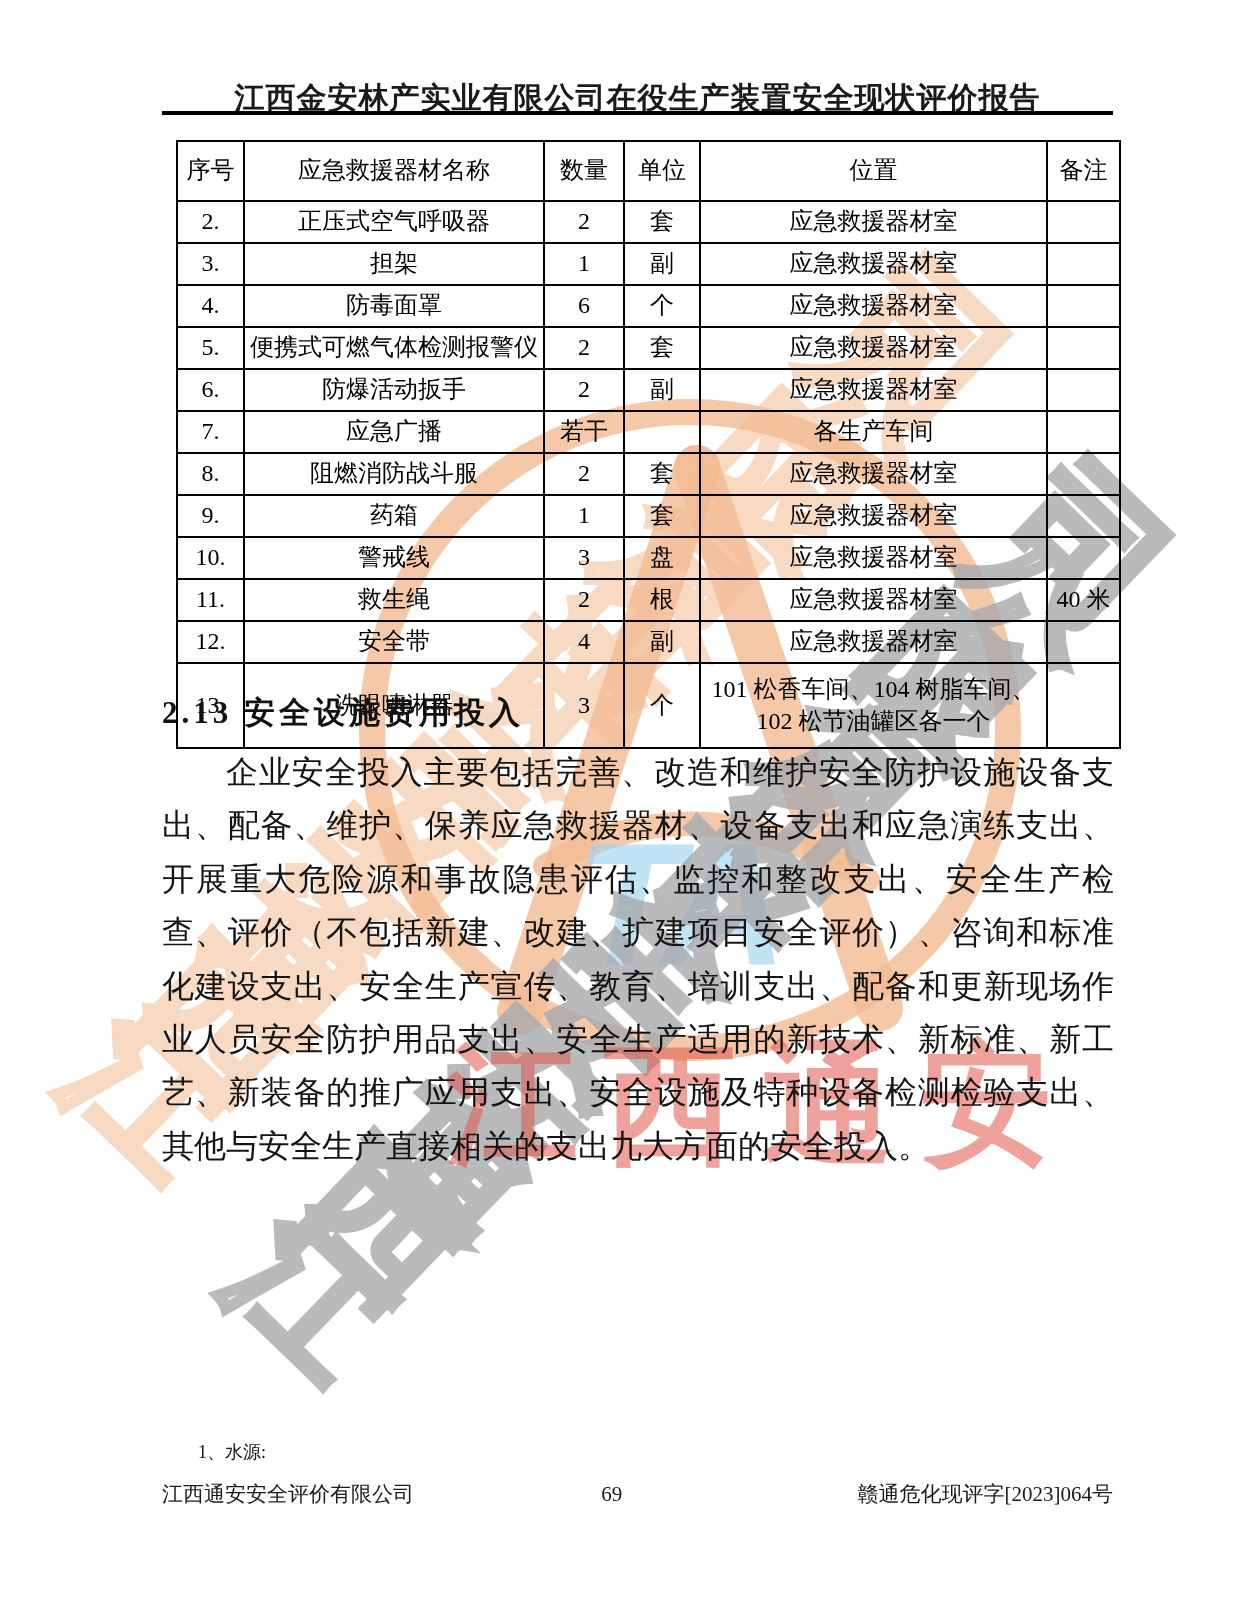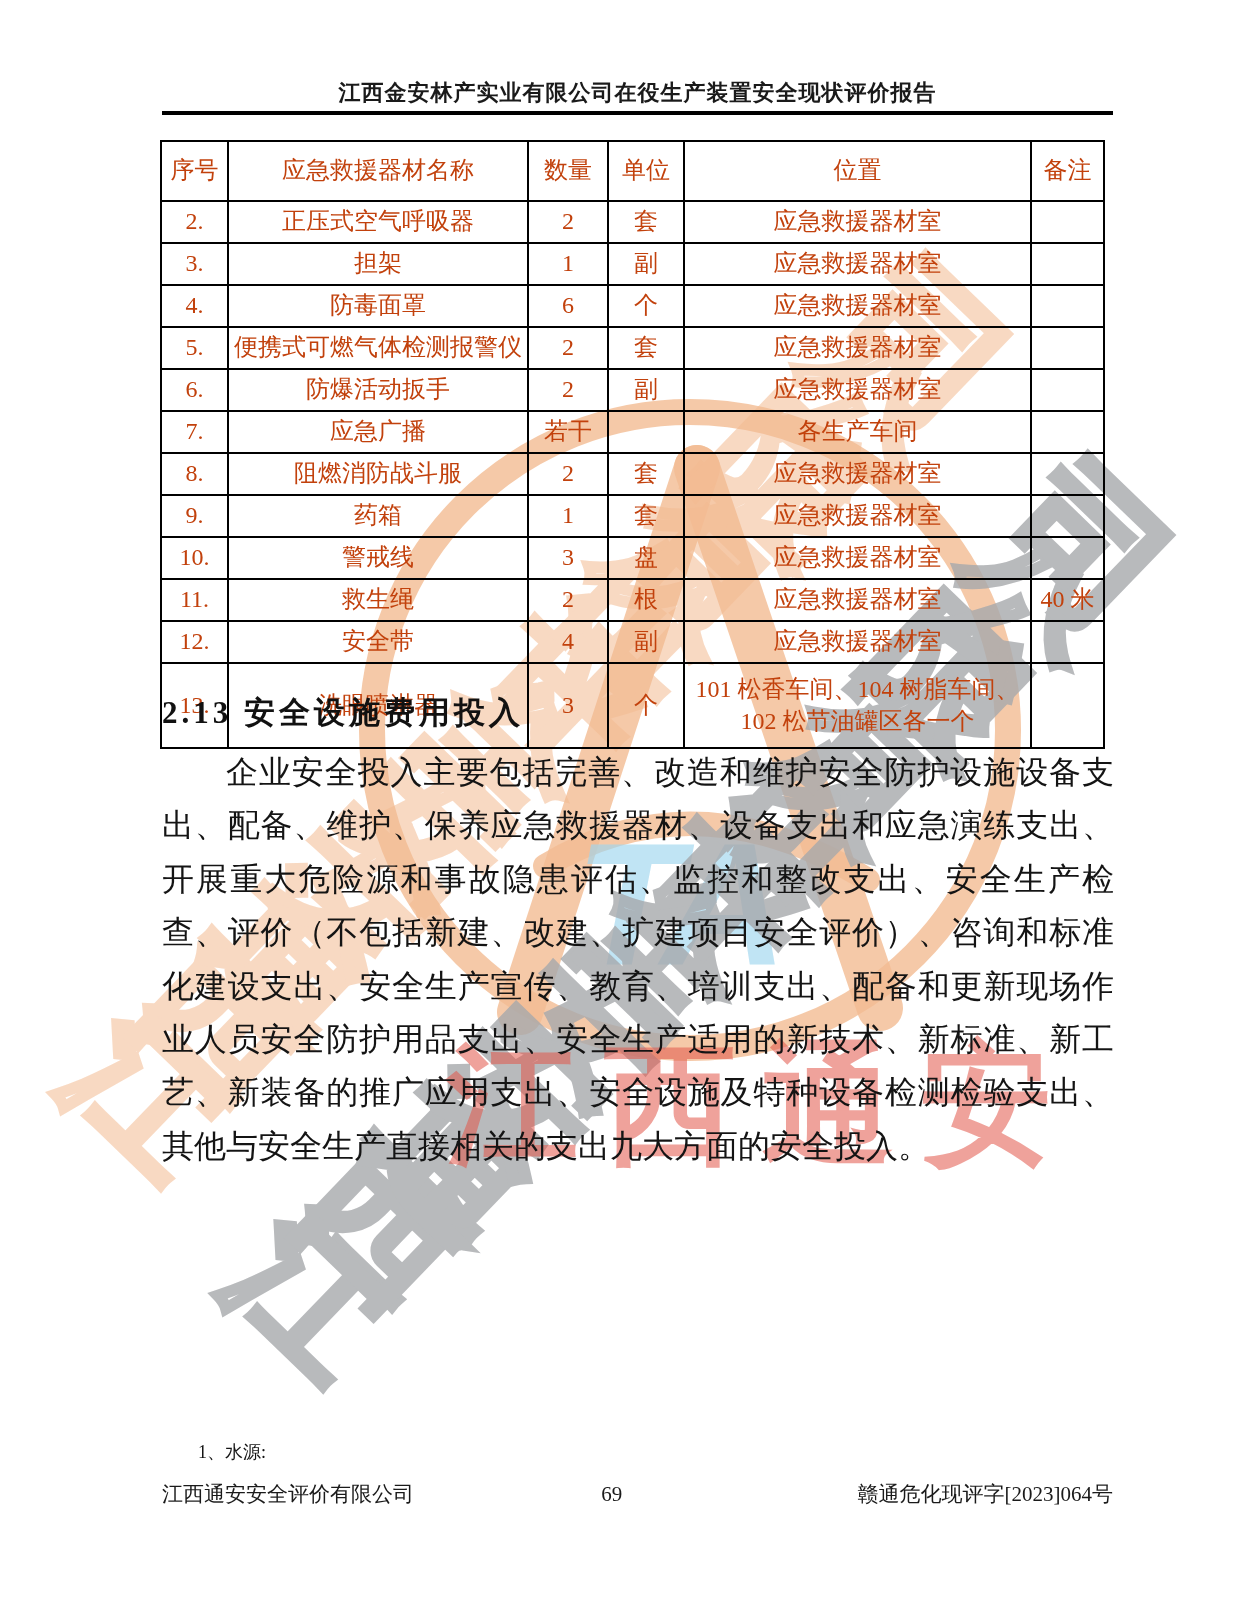--- a/index.html
+++ b/index.html
@@ -6,26 +6,26 @@
   .page{
     position:relative;width:1236px;height:1600px;background:#ffffff;overflow:hidden;
     font-family:"Liberation Serif","DejaVu Serif",serif;color:#111;
   }
   
   .wm-layer{position:absolute;left:0;top:0;width:1236px;height:1600px;z-index:0;pointer-events:none;}
   
   .content{position:absolute;left:0;top:0;width:1236px;height:1600px;z-index:1;}
   .doc-title{
     position:absolute;top:78px;left:162px;width:951px;text-align:center;
-    font-size:22px;font-weight:bold;letter-spacing:1px;color:#1a1a1a;
+    font-size:30px;font-weight:bold;letter-spacing:1px;color:#1a1a1a;
   }
   .header-rule{position:absolute;top:111px;left:162px;width:951px;height:4px;background:#000;}
   table.equip{
-    position:absolute;top:140px;left:160px;width:943px;border-collapse:collapse;
-    font-size:24px;color:#c2410c;table-layout:fixed;
+    position:absolute;top:140px;left:176px;width:943px;border-collapse:collapse;
+    font-size:24px;color:#000000;table-layout:fixed;
   }
   table.equip th,table.equip td{
     border:2px solid #000;text-align:center;vertical-align:middle;
     font-weight:normal;padding:0 4px;line-height:1.3;overflow:hidden;
   }
   tr.hdr{height:60px;}
   tr.r{height:42px;}
   tr.r-tall{height:85px;}
   .sec-heading{
     position:absolute;left:162px;font-size:31px;font-weight:bold;

